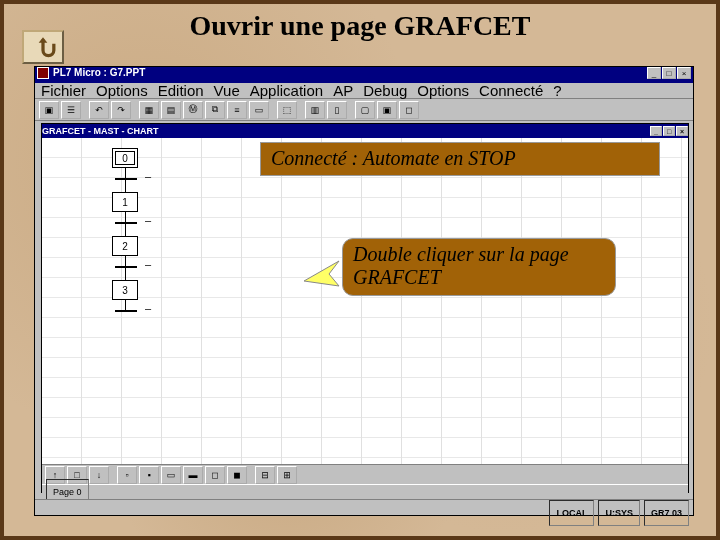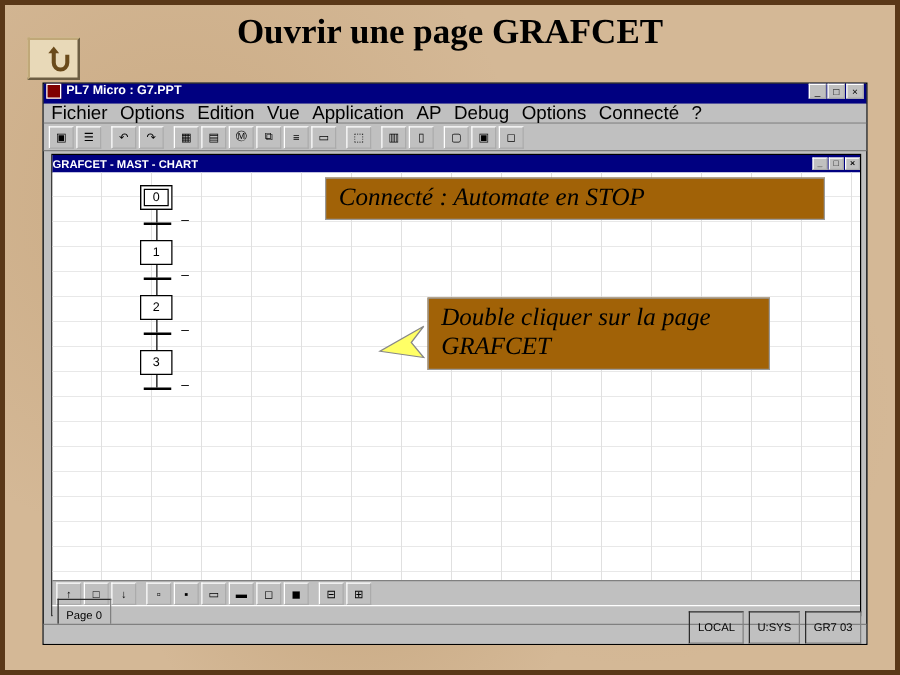--- a/index.html
+++ b/index.html
@@ -136,35 +136,35 @@
     border-top:1px solid #fff;
     display:flex;align-items:center;font-size:9px;color:#000;
     padding:0 4px; gap:6px;
   }
   .status-cell{border:1px inset #808080;padding:12px 6px;height:12px;display:flex;align-items:center;}
   .status-spacer{flex:1;}
 
   .app-status{
     position:absolute;left:0;bottom:0;right:0;height:16px;
     background:#c0c0c0;border-top:1px solid #808080;
-    display:flex;align-items:flex-end;font-size:9px;padding:0 4px;gap:4px;
+    display:flex;align-items:flex-start;font-size:9px;padding:0 4px;gap:4px;font-weight:bold;
   }
 
   .callout {
     position:absolute;
     background:#a16207;
     border:1px solid #999;
     font-family:"Times New Roman",serif;
     font-style:italic;
     font-size:20px;
     color:#000;
     padding:4px 10px;
   }
   .callout1 { left:256px; top:138px; width:400px; height:34px;}
-  .callout2 { left:338px; top:234px; width:274px; height:58px; font-size:20px;}
+  .callout2 { left:338px; top:234px; width:274px; height:58px; font-size:20px;border-radius:11px;}
   .arrow-svg{position:absolute;left:285px;top:252px;}
 </style>
 </head>
 <body>
 
 <div class="home-btn">
   <svg viewBox="0 0 24 20">
     <path d="M12 3 v10 a5 5 0 0 0 10 0 v-6" fill="none" stroke="#6a4a1a" stroke-width="3"></path>
     <path d="M8 6 L12 1 L16 6 Z" fill="#6a4a1a"></path>
   </svg>

